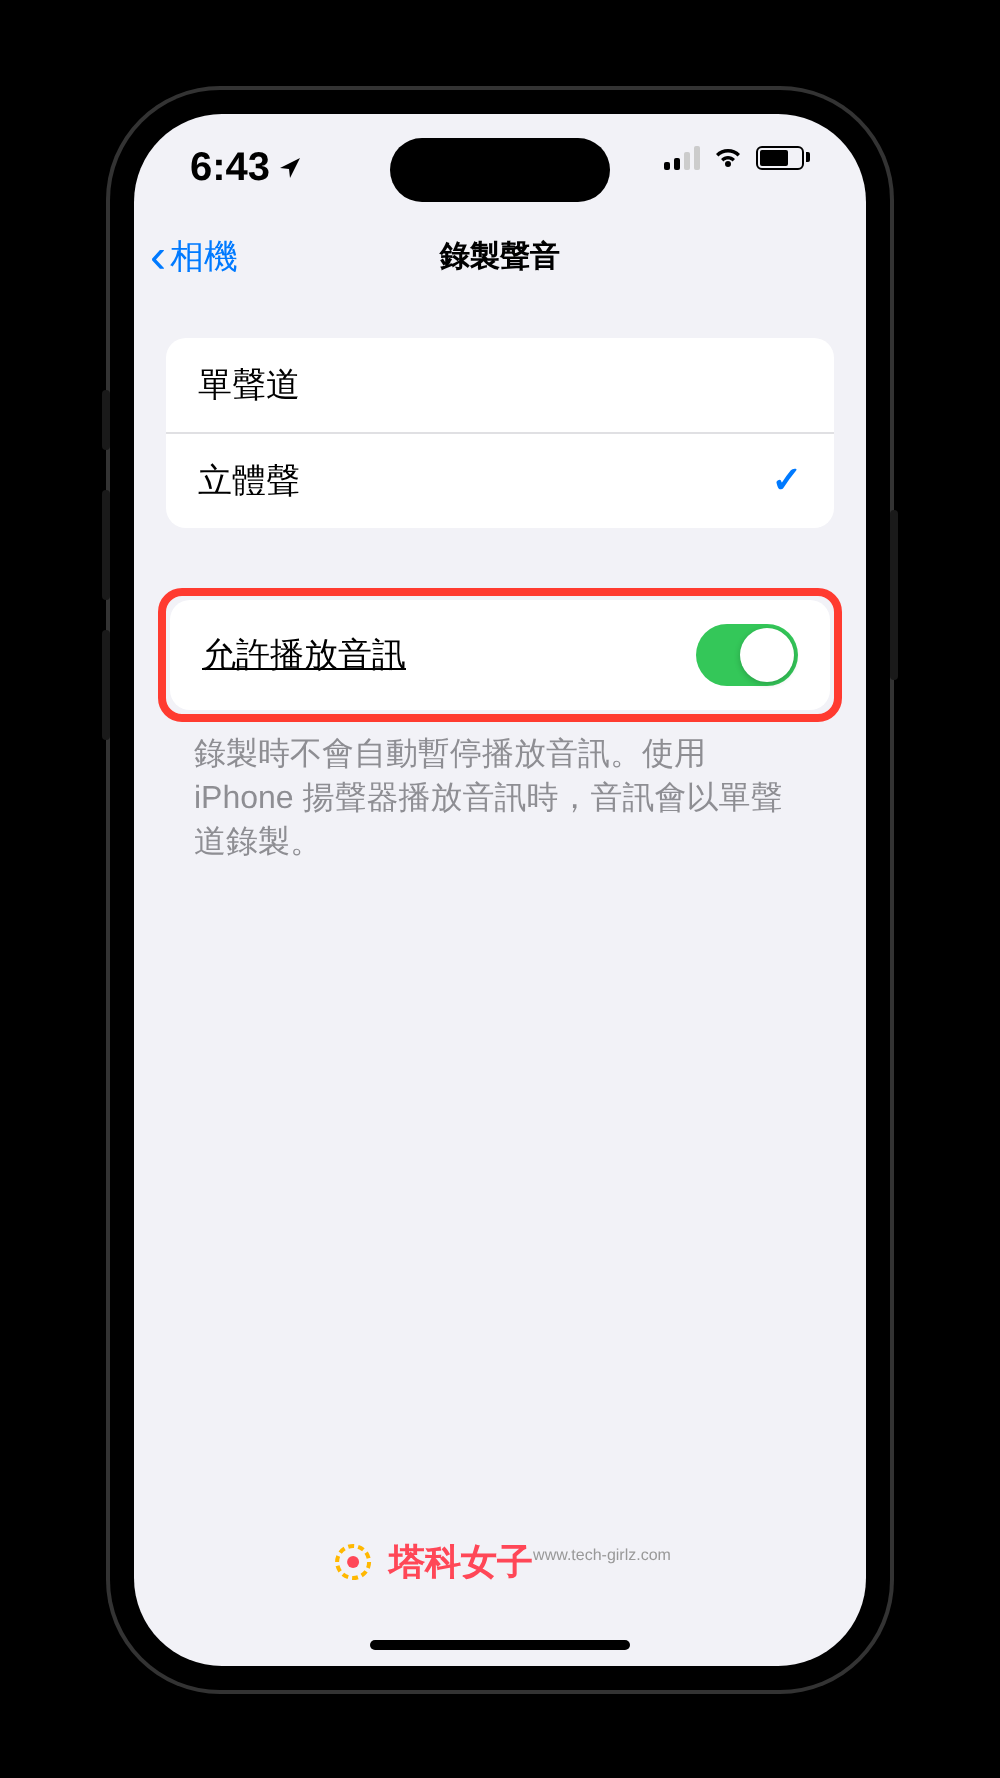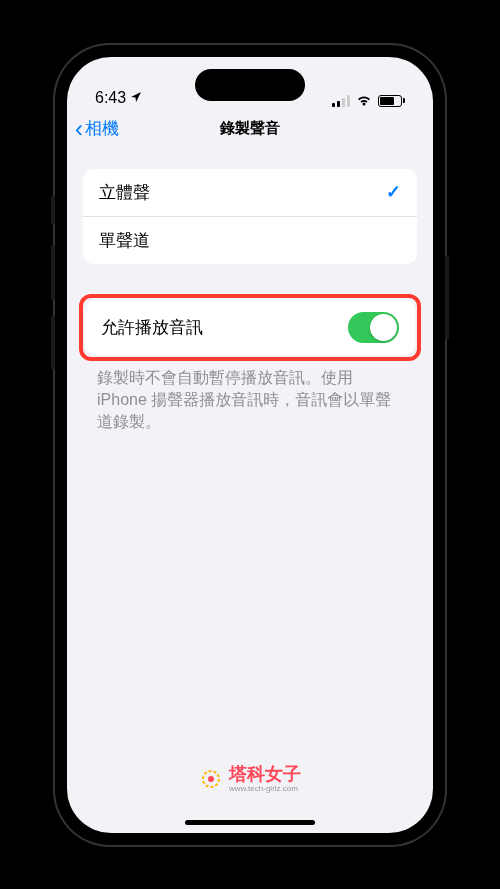--- a/index.html
+++ b/index.html
@@ -50,25 +50,25 @@
       border-radius: 2px;
     }
     .btn-left-1 { left: -4px; top: 150px; width: 4px; height: 30px; }
     .btn-left-2 { left: -4px; top: 200px; width: 4px; height: 55px; }
     .btn-left-3 { left: -4px; top: 270px; width: 4px; height: 55px; }
     .btn-right { right: -4px; top: 210px; width: 4px; height: 85px; }
     
     .status-bar {
       display: flex;
       justify-content: space-between;
-      align-items: flex-end;
+      align-items: flex-start;
       padding: 16px 28px 0;
       height: 50px;
-      font-size: 16px;
-      font-weight: 400;
+      font-size: 20px;
+      font-weight: 700;
     }
     .status-left {
       display: flex;
       align-items: center;
       gap: 4px;
     }
     .status-right {
       display: flex;
       align-items: center;
       gap: 6px;
@@ -171,20 +171,21 @@
     }
     
     .highlight-box {
       margin: 30px 12px 0;
       border: 4px solid #ff3b30;
       border-radius: 12px;
       padding: 2px;
     }
     .highlight-box .list-group {
       margin: 0;
+      text-decoration: underline;
     }
     
     .toggle {
       width: 51px;
       height: 31px;
       background: #34c759;
       border-radius: 16px;
       position: relative;
     }
     .toggle-knob {
@@ -214,21 +215,20 @@
       align-items: center;
       gap: 6px;
     }
     .watermark-icon {
       width: 24px;
       height: 24px;
       position: relative;
     }
     .watermark-text {
       display: flex;
-      flex-direction: column;
       line-height: 1;
     }
     .watermark-main {
       font-size: 18px;
       font-weight: 700;
       color: #ff4757;
     }
     .watermark-sub {
       font-size: 8px;
       color: #999;
@@ -291,25 +291,25 @@
       <div class="back-button">
         <span class="chevron-left">‹</span>
         <span>相機</span>
       </div>
       <div class="nav-title">錄製聲音</div>
     </div>
 
     <div class="content">
       <div class="list-group">
         <div class="list-item">
+          <span>單聲道</span>
+        </div>
+        <div class="list-item">
           <span>立體聲</span>
           <span class="checkmark">✓</span>
-        </div>
-        <div class="list-item">
-          <span>單聲道</span>
         </div>
       </div>
 
       <div class="highlight-box">
         <div class="list-group">
           <div class="list-item">
             <span>允許播放音訊</span>
             <div class="toggle">
               <div class="toggle-knob"></div>
             </div>

